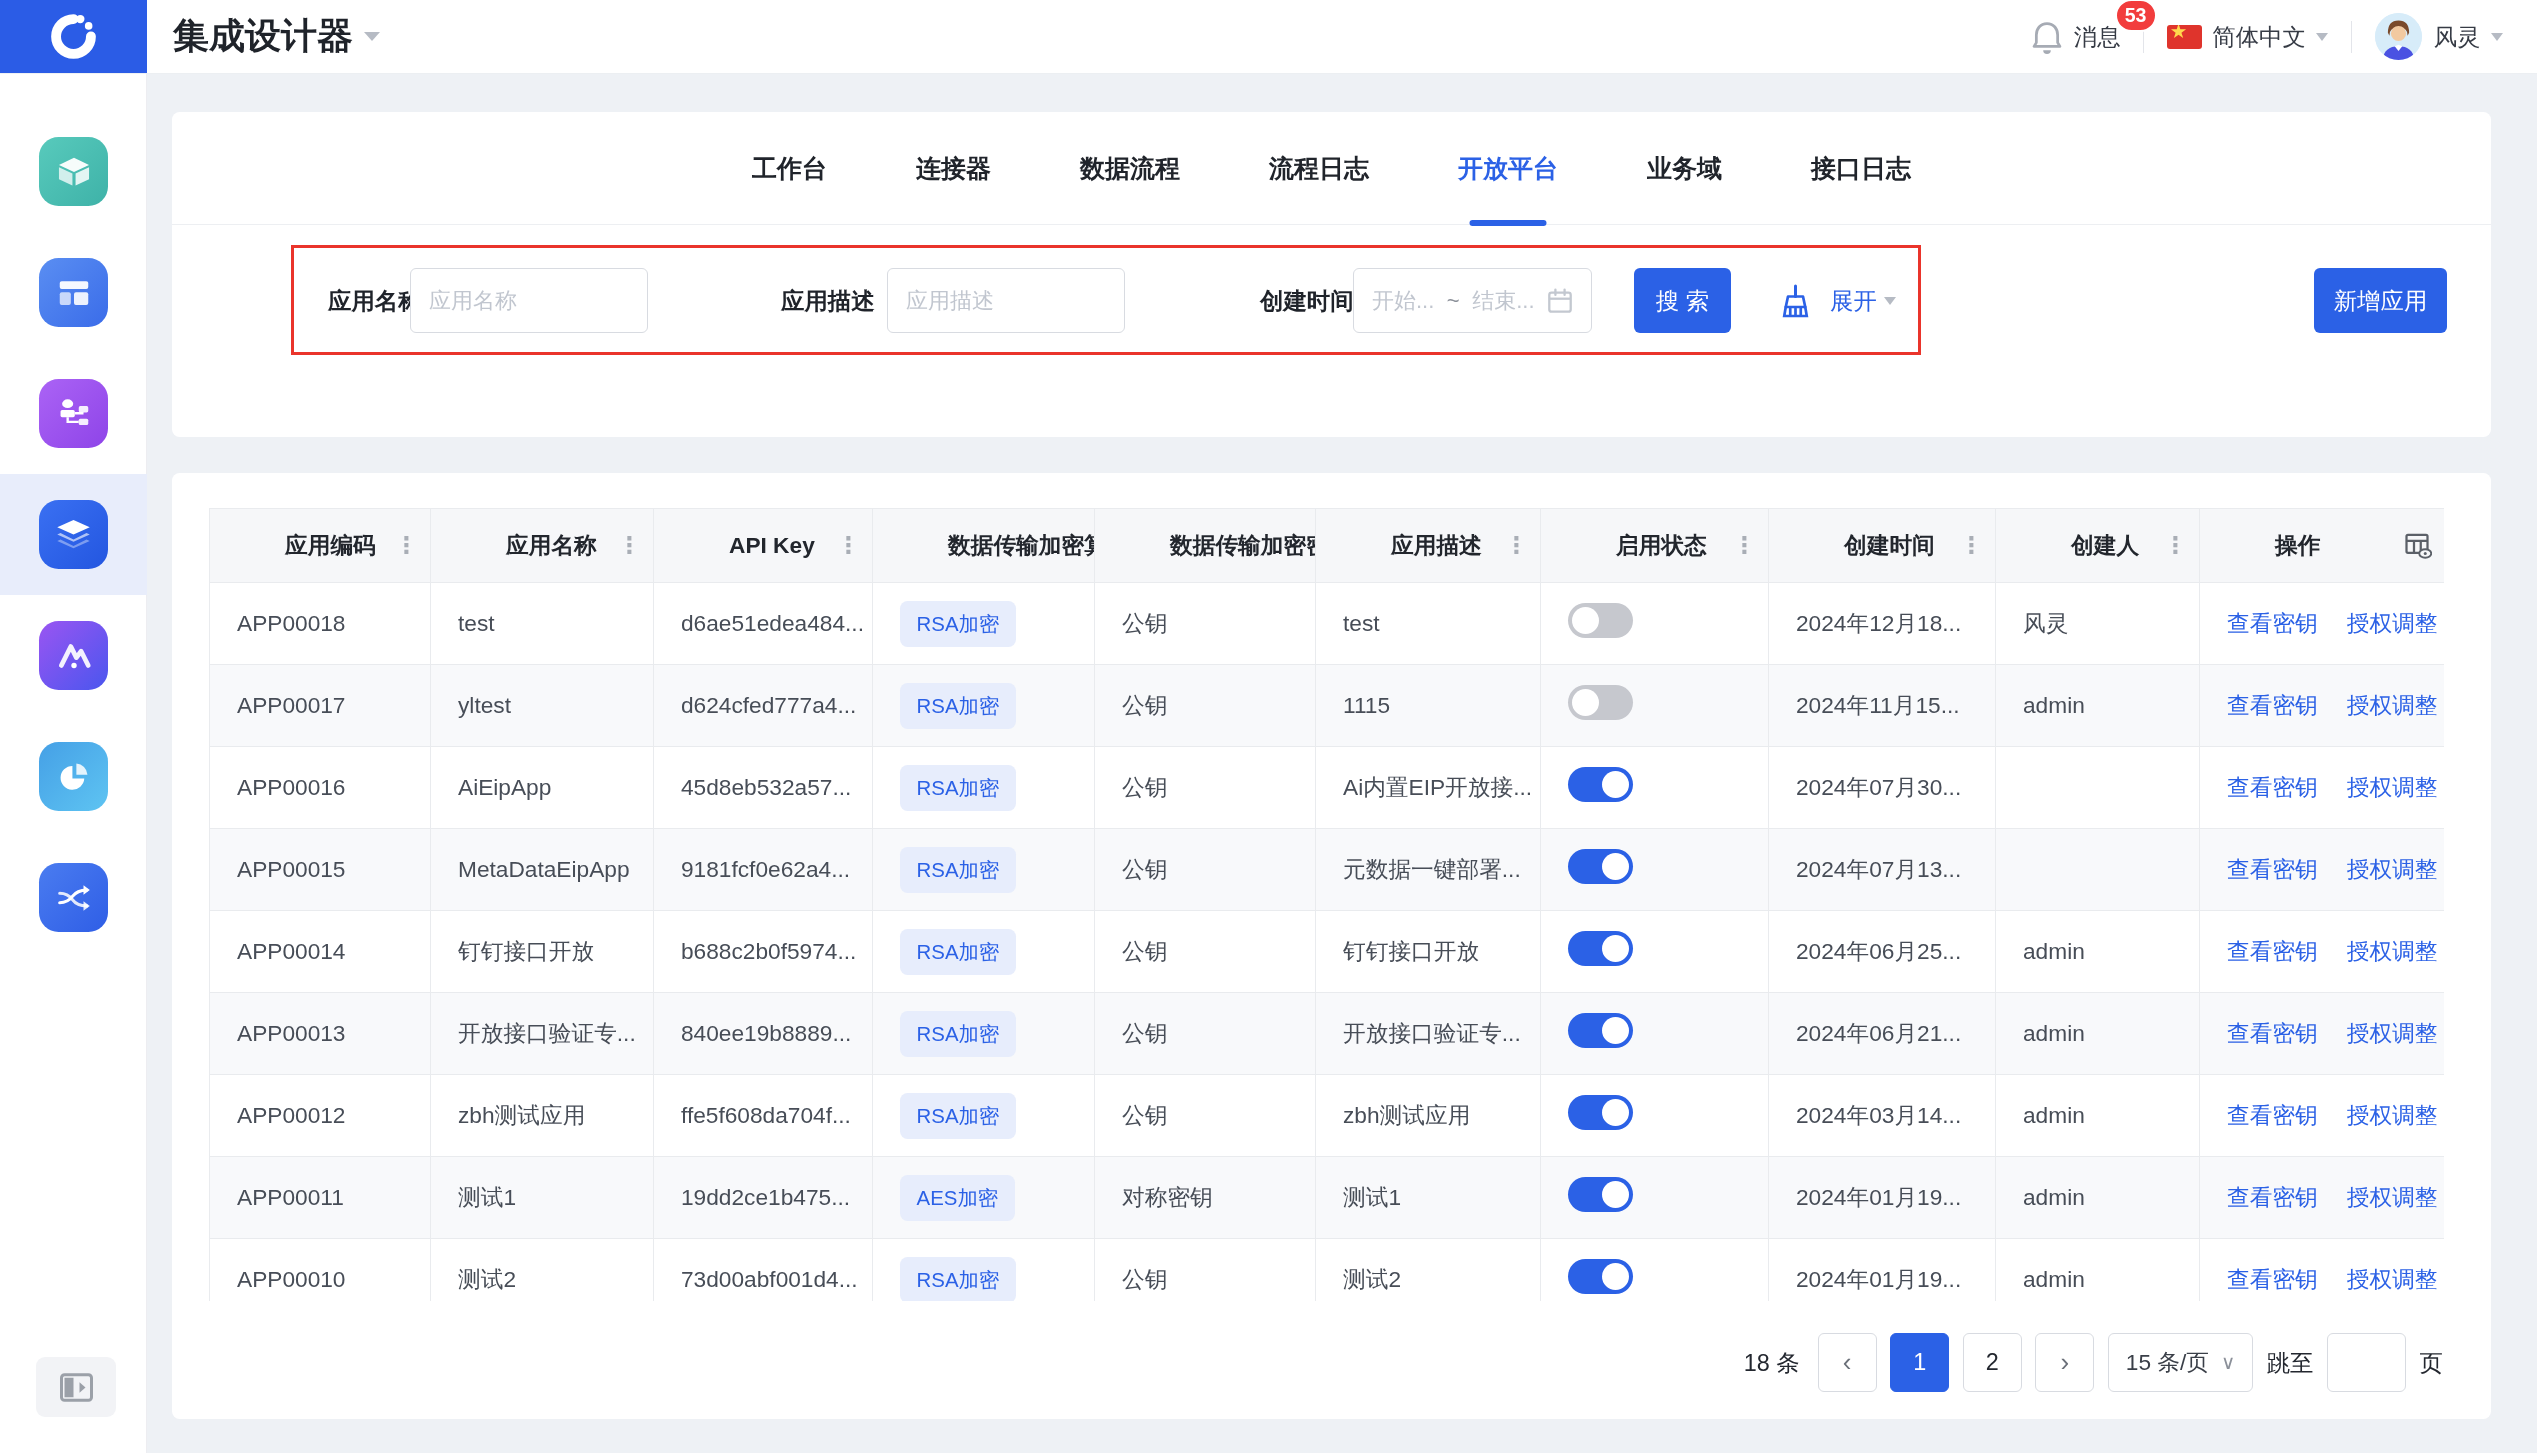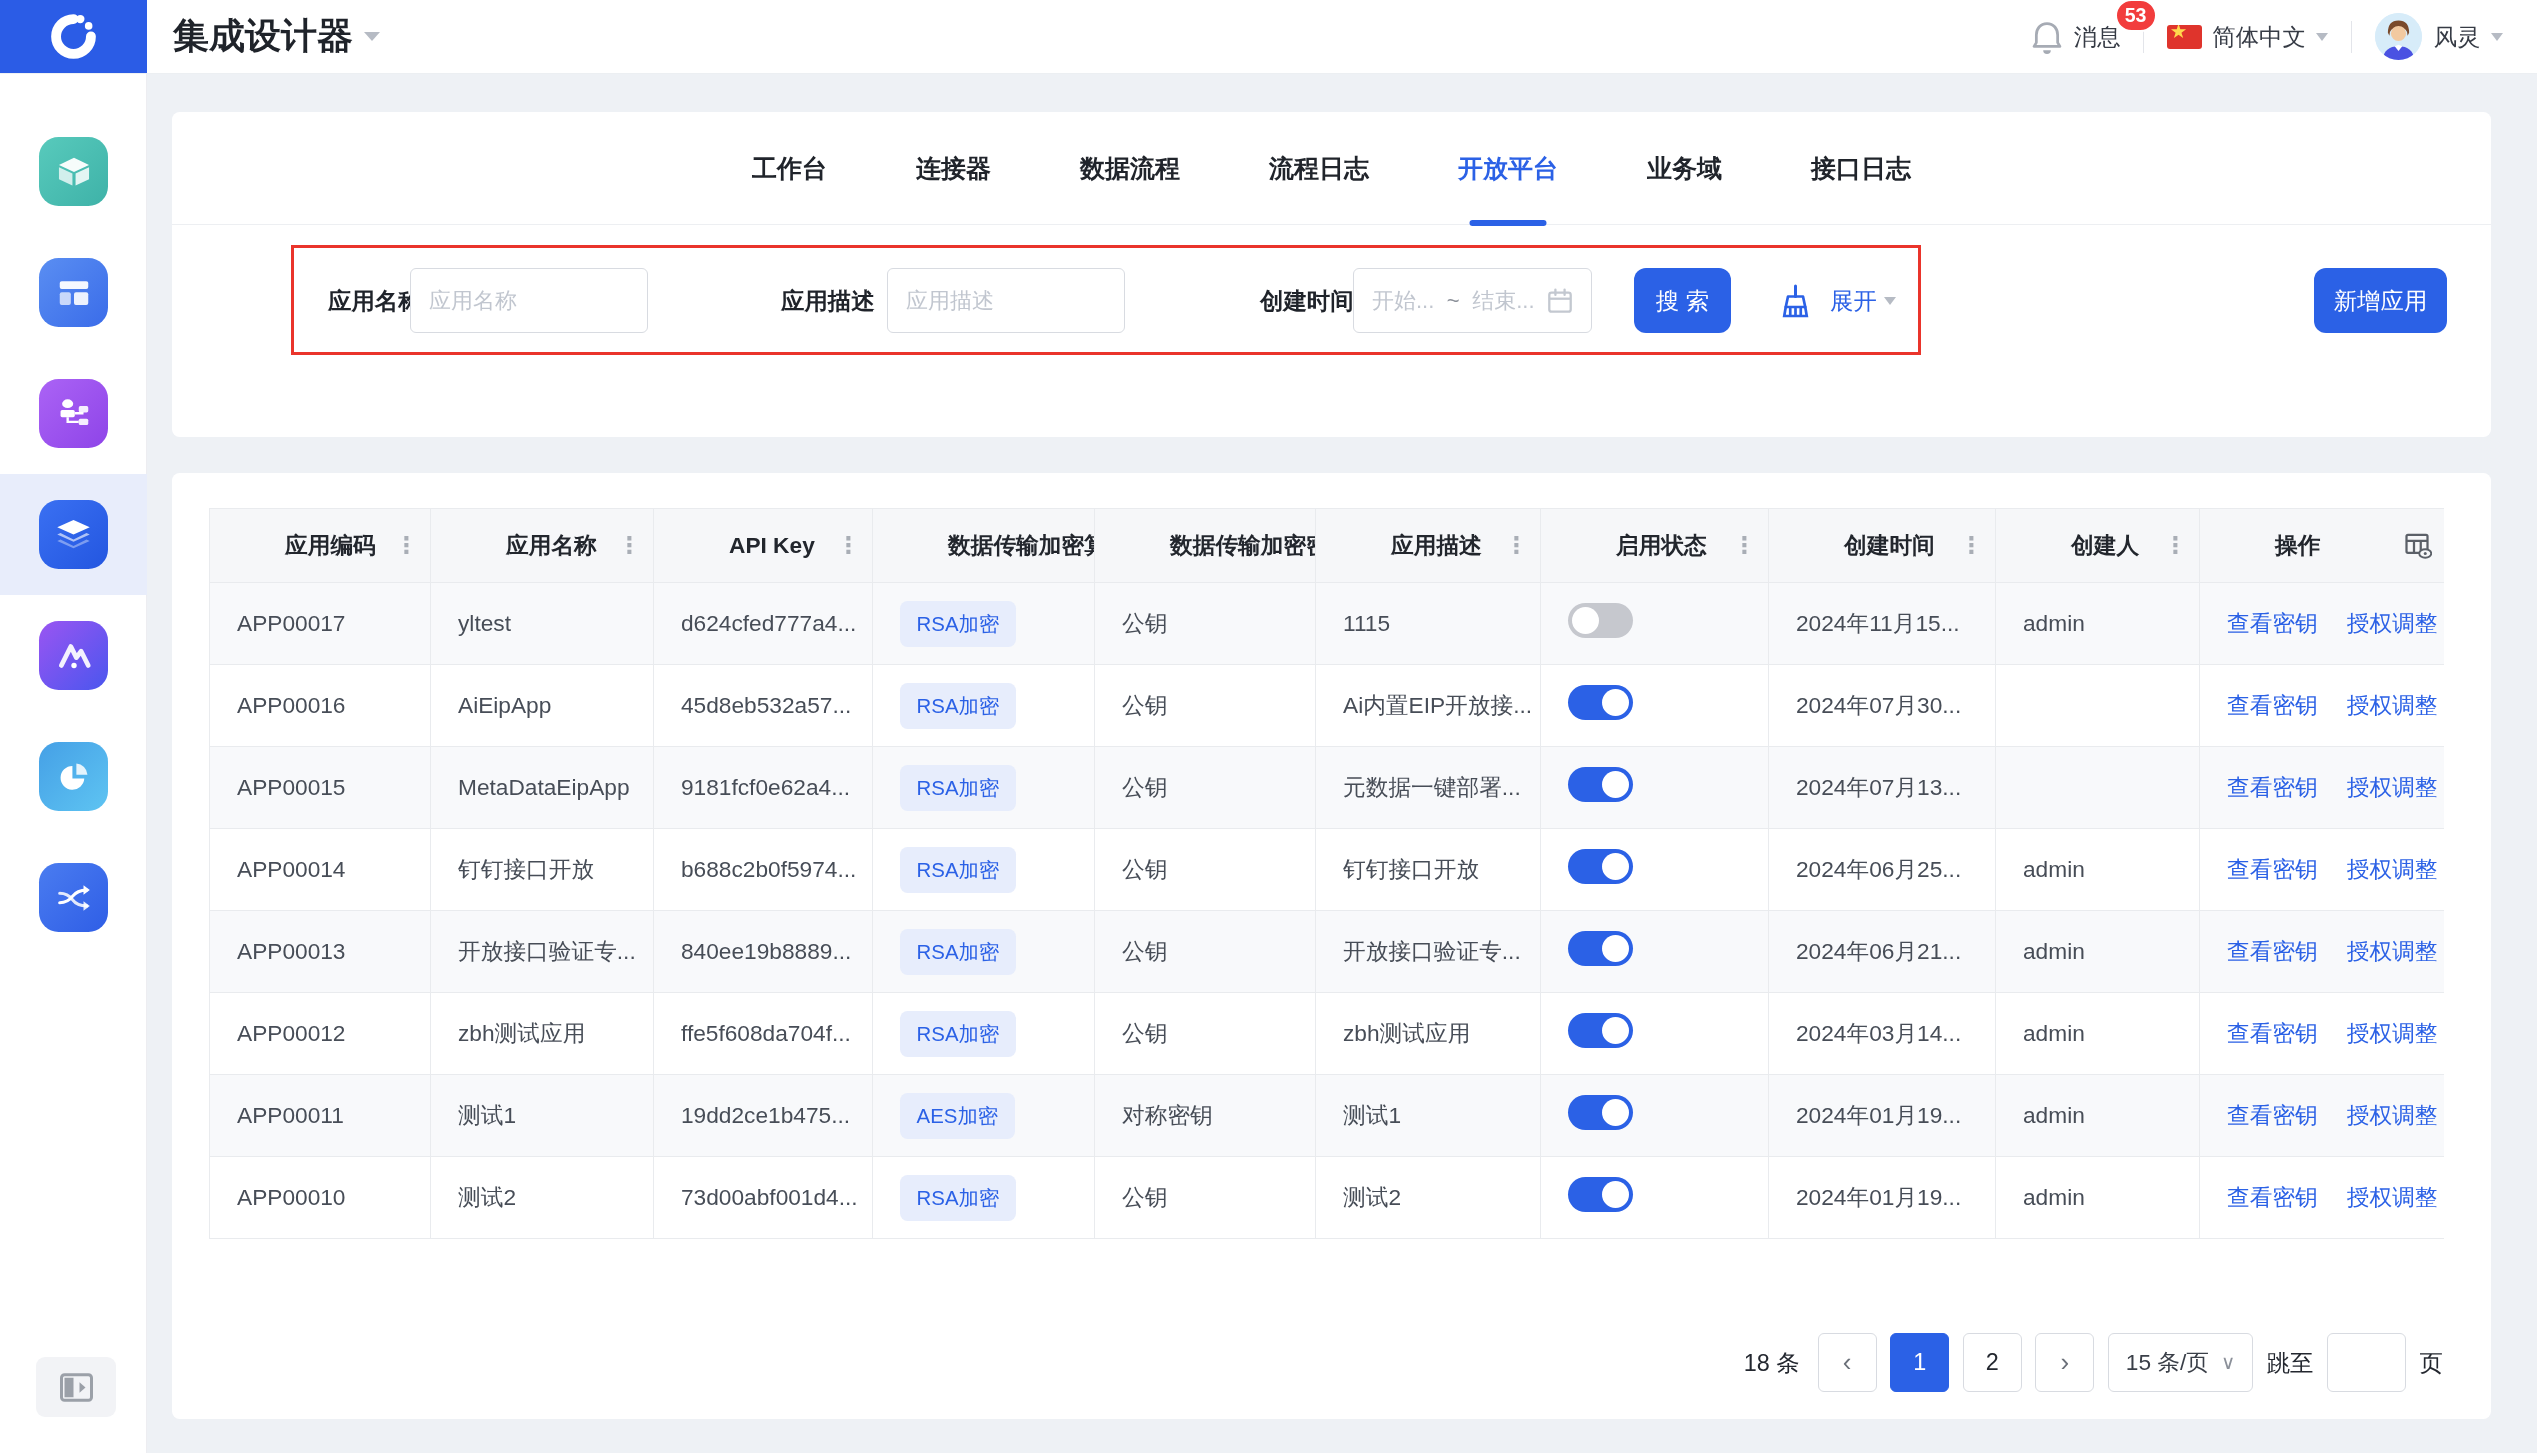--- a/index.html
+++ b/index.html
@@ -53,21 +53,21 @@
   .subtab.active::after { content:""; position:absolute; left:50%; transform:translateX(-50%); bottom:-1.5px; width:73px; height:5.3px; border-radius:3px; background:#2b61e6; }
   
   .filter-zone { position:relative; height:143px; }
   .annotation-rect { position:absolute; left:119px; top:20.4px; width:1630px; height:110px; border:3px solid #ea342b; pointer-events:none; }
   .fz { position:absolute; top:43px; height:65px; display:flex; align-items:center; }
   .f-label { font-size:23.4px; font-weight:700; color:#1f232a; }
   .f-input { border:0.8px solid #d8dbe1; border-radius:6px; background:#fff; height:65px; display:flex; align-items:center; padding:0 18px; font-size:22px; color:#c1c6cf; }
   .pos-label1 { left:156px; } .pos-input1 { left:238px; width:238px; }
   .pos-label2 { left:609px; } .pos-input2 { left:715px; width:238px; }
   .pos-label3 { left:1088px; } .pos-input3 { left:1181px; width:239px; justify-content:space-between; }
-  .btn-primary { background:#2b61e6; color:#fff; border-radius:12px; display:flex; align-items:center; justify-content:center; font-size:23.4px; }
+  .btn-primary { background:#2b61e6; color:#fff; border-radius:6px; display:flex; align-items:center; justify-content:center; font-size:23.4px; }
   .pos-search { left:1462px; width:97px; height:65px; }
   .pos-broom { left:1607px; width:36px; height:65px; }
   .pos-expand { left:1658px; height:65px; display:flex; align-items:center; font-size:23.4px; color:#2b61e6; }
   .pos-add { left:2142px; width:133px; height:65px; }
   
   .table-wrap { position:absolute; left:37px; top:35px; width:2235px; height:793px; overflow:hidden; }
   table { border-collapse:collapse; table-layout:fixed; width:2234px; }
   th,td { border:0.8px solid #e9ebee; font-weight:400; text-align:left; padding:0 0 0 27px; overflow:hidden; white-space:nowrap; }
   th { height:74px; background:#f6f7f9; font-size:22.7px; font-weight:700; color:#22262d; }
   td { height:82px; font-size:22.7px; color:#474d57; background:#fff; }
@@ -360,20 +360,34 @@
                 <rect x="2" y="2" width="28" height="24" rx="2" fill="none" stroke="#5b6068" stroke-width="3"></rect>
                 <path d="M2 10 H30 M12 10 V26 M21 10 V26" stroke="#5b6068" stroke-width="3"></path>
                 <ellipse cx="27" cy="27" rx="8" ry="5.6" fill="#f6f7f9" stroke="#5b6068" stroke-width="2.6"></ellipse>
                 <circle cx="27" cy="27" r="2" fill="#5b6068"></circle>
               </svg>
             </div>
               </th>
           </tr>
         </thead>
         <tbody>
+  <tr>
+    <td>APP00018</td>
+    <td>test</td>
+    <td>d6ae51edea484...</td>
+    <td><span class="badge">RSA加密</span></td>
+    <td>公钥</td>
+    <td>test</td>
+    <td><span class="toggle off"><span class="knob"></span></span></td>
+    <td>2024年12月18...</td>
+    <td>风灵</td>
+    <td>
+      <span class="link">查看密钥</span><span class="link">授权调整</span>
+    </td>
+  </tr>
 
   <tr class="alt">
     <td>APP00017</td>
     <td>yltest</td>
     <td>d624cfed777a4...</td>
     <td><span class="badge">RSA加密</span></td>
     <td>公钥</td>
     <td>1115</td>
     <td><span class="toggle off"><span class="knob"></span></span></td>
     <td>2024年11月15...</td>

